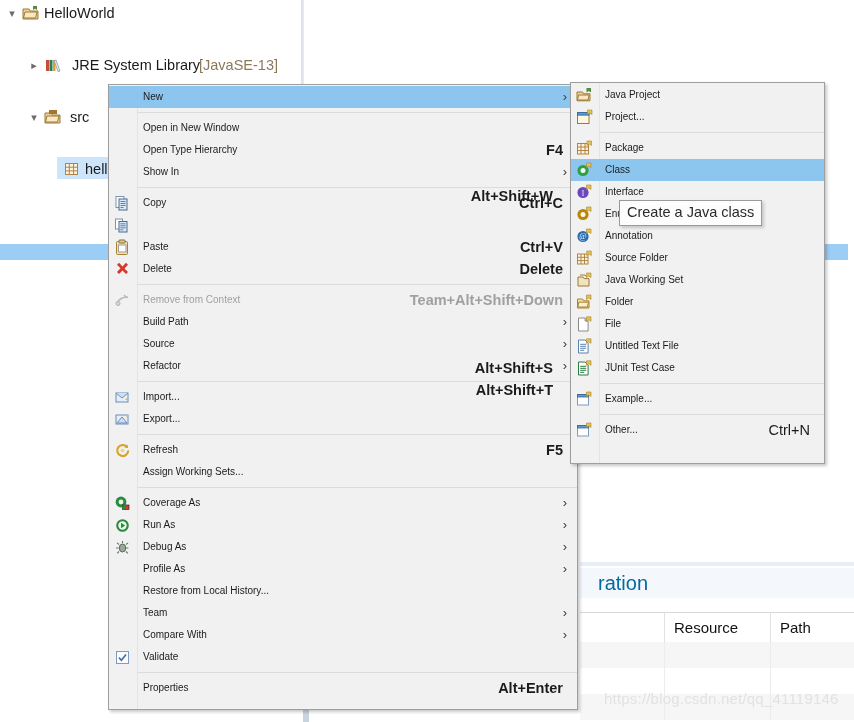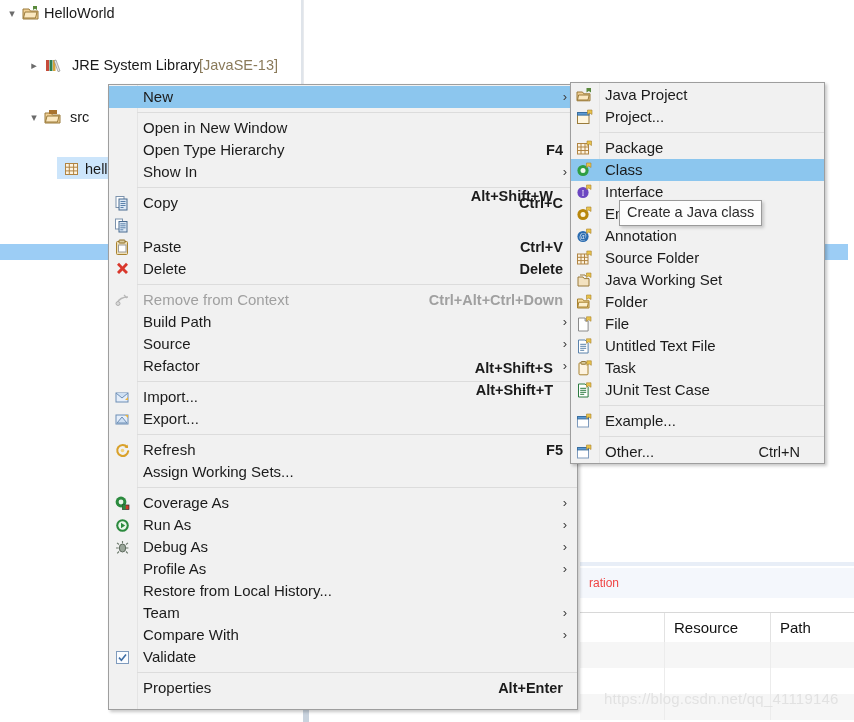--- a/index.html
+++ b/index.html
@@ -22,22 +22,22 @@
   .sel-blue{background:#cce5fb;}
 
   .v-split{position:absolute;left:303px;top:0;width:2px;height:660px;background:#d7dde5;}
   .v-split2{position:absolute;left:303px;top:0;width:1px;height:660px;background:#e8eaed;}
 
   .blue-bar{position:absolute;left:0;top:244px;width:848px;height:16px;background:#9ccdf5;}
 
   
   .bottom-panel{position:absolute;left:580px;top:562px;width:274px;height:160px;background:#fff;}
   .bp-tabstrip{position:absolute;left:0;top:0;width:274px;height:4px;background:#e8eef7;}
-  .bp-title{position:absolute;left:0;top:6px;width:274px;height:30px;background:#f4f7fc;color:#ef4444;
-            font-size:12px;line-height:30px;padding-left:9px;box-sizing:border-box;}
+  .bp-title{position:absolute;left:0;top:6px;width:274px;height:30px;background:#f4f7fc;color:#0369a1;
+            font-size:20px;line-height:30px;padding-left:18px;box-sizing:border-box;}
   .bp-headrow{position:absolute;left:0;top:50px;width:274px;height:30px;border-top:1px solid #d8d8d8;border-bottom:1px solid #d8d8d8;}
   .bp-col{position:absolute;top:0;height:29px;line-height:29px;font-size:15px;color:#111;border-right:1px solid #e2e2e2;padding-left:9px;box-sizing:border-box;}
   .bp-col.c1{left:0;width:85px;}
   .bp-col.c2{left:85px;width:106px;}
   .bp-col.c3{left:191px;width:83px;border-right:none;}
   .bp-gridrow{position:absolute;left:0;width:274px;height:26px;}
   .bp-gridrow .cell{position:absolute;top:0;height:26px;border-right:1px solid #ececec;box-sizing:border-box;}
   .bp-gridrow .cell.c1{left:0;width:85px;}
   .bp-gridrow .cell.c2{left:85px;width:106px;}
   .bp-gridrow .cell.c3{left:191px;width:83px;border-right:none;}
@@ -45,34 +45,34 @@
 
   .watermark{position:absolute;left:604px;top:690px;font-size:15px;color:#e2e2e2;white-space:nowrap;letter-spacing:.2px;}
   .scroll-nub{position:absolute;left:303px;top:704px;width:6px;height:18px;background:#c9d3de;}
 
   
   .menu{position:absolute;background:#f1f1f1;border:1px solid #9e9e9e;
         box-shadow:2px 2px 3px rgba(0,0,0,.22);box-sizing:border-box;}
   .menu .gutter{position:absolute;left:0;top:0;bottom:0;width:28px;background:#f1f1f1;border-right:1px solid #e4e4e4;}
   .mrow{position:relative;height:22px;line-height:22px;white-space:nowrap;cursor:default;}
   .mrow .mico{position:absolute;left:5px;top:3px;width:17px;height:17px;}
-  .mrow .mlabel{position:absolute;left:34px;top:0;font-size:15px;color:#1b1b1b;}
+  .mrow .mlabel{position:absolute;left:34px;top:0;font-size:10px;color:#1b1b1b;}
   .mrow .maccel{position:absolute;top:0;font-size:14.5px;color:#1b1b1b;}
   .mrow .marrow{position:absolute;top:0;font-size:13px;color:#3c3c3c;}
   .mrow.disabled .mlabel,.mrow.disabled .maccel{color:#a0a0a0;}
   .mrow.hl{background:#8cc6ee;}
   .msep{height:1px;margin:4px 0 4px 28px;background:#dcdcdc;}
 
   #ctxmenu{left:108px;top:84px;width:470px;height:626px;}
   #ctxmenu .mrow .maccel{right:14px;font-weight:bold;}
   #ctxmenu .mrow .marrow{right:10px;}
   #ctxmenu .mrow .maccel.hasarrow{right:24px;margin-top:24px;}
 
   #newmenu{left:570px;top:82px;width:255px;height:382px;}
-  #newmenu .mrow .maccel{right:24px;}
+  #newmenu .mrow .maccel{right:14px;}
 
   
   #tooltip{position:absolute;left:619px;top:200px;height:24px;line-height:23px;
            background:#fdfdfd;border:1px solid #9a9a9a;font-size:14.5px;color:#2b2b2b;
            padding:0 7px;box-shadow:2px 2px 3px rgba(0,0,0,.18);white-space:nowrap;z-index:50;}
 
   
   svg{display:block;}
 </style>
 </head>
@@ -230,21 +230,21 @@
       <div class="msep"></div>
       <div class="mrow disabled">
         <span class="mico">
           <svg width="17" height="17" viewBox="0 0 17 17">
             <path d="M3 11c2-4 6-6 11-6" stroke="#b8b8b8" stroke-width="1.4" fill="none"></path>
             <circle cx="4" cy="11.5" r="2" fill="#d8d8d8" stroke="#b0b0b0"></circle>
             <path d="M10 3l3 3" stroke="#b8b8b8" stroke-width="1.2"></path>
           </svg>
         </span>
         <span class="mlabel">Remove from Context</span>
-        <span class="maccel">Ctrl+Alt+Ctrl+Down</span>
+        <span class="maccel">Team+Alt+Shift+Down</span>
       </div>
       <div class="mrow">
         <span class="mlabel">Build Path</span>
         <span class="marrow">›</span>
       </div>
       <div class="mrow">
         <span class="mlabel">Source</span>
         <span class="maccel hasarrow">Alt+Shift+S</span>
         <span class="marrow">›</span>
       </div>
@@ -475,30 +475,20 @@
             <path d="M2.5 2h6.6l3 3v10H2.5z" fill="#fff" stroke="#5b82ab"></path>
             <path d="M4.2 6.3h6M4.2 8.3h6M4.2 10.3h6M4.2 12.3h4" stroke="#5b82ab"></path>
             <path d="M10.5 .8h4.5v4.5L12.8 3.8l-2.3 1.5z" fill="#e8c34a" stroke="#a8822f" stroke-width=".6"></path>
           </svg>
         </span>
         <span class="mlabel">Untitled Text File</span>
       </div>
       <div class="mrow">
         <span class="mico">
           <svg width="17" height="17" viewBox="0 0 17 17">
-            <rect x="3" y="2.8" width="9" height="12" rx="1" fill="#fdf3e0" stroke="#a8822f"></rect>
-            <rect x="5" y="1.6" width="5" height="2.6" rx=".6" fill="#e4d6ad" stroke="#8d6f28"></rect>
-            <path d="M10.8 .8h4.5v4.5L13 3.8l-2.2 1.5z" fill="#e8c34a" stroke="#a8822f" stroke-width=".6"></path>
-          </svg>
-        </span>
-        <span class="mlabel">Task</span>
-      </div>
-      <div class="mrow">
-        <span class="mico">
-          <svg width="17" height="17" viewBox="0 0 17 17">
             <path d="M2.5 2h6.6l3 3v10H2.5z" fill="#fff" stroke="#2b7a3f"></path>
             <path d="M4.2 6.3h6M4.2 8.3h6M4.2 10.3h6M4.2 12.3h4" stroke="#2b7a3f"></path>
             <path d="M10.5 .8h4.5v4.5L12.8 3.8l-2.3 1.5z" fill="#e8c34a" stroke="#a8822f" stroke-width=".6"></path>
           </svg>
         </span>
         <span class="mlabel">JUnit Test Case</span>
       </div>
       <div class="msep"></div>
       <div class="mrow">
         <span class="mico">

